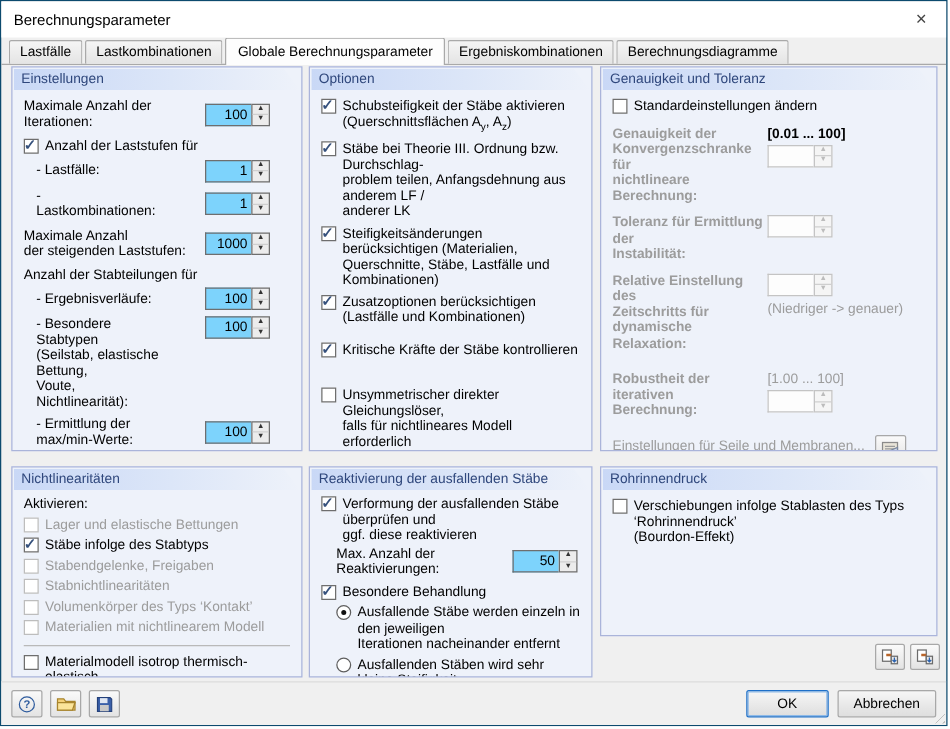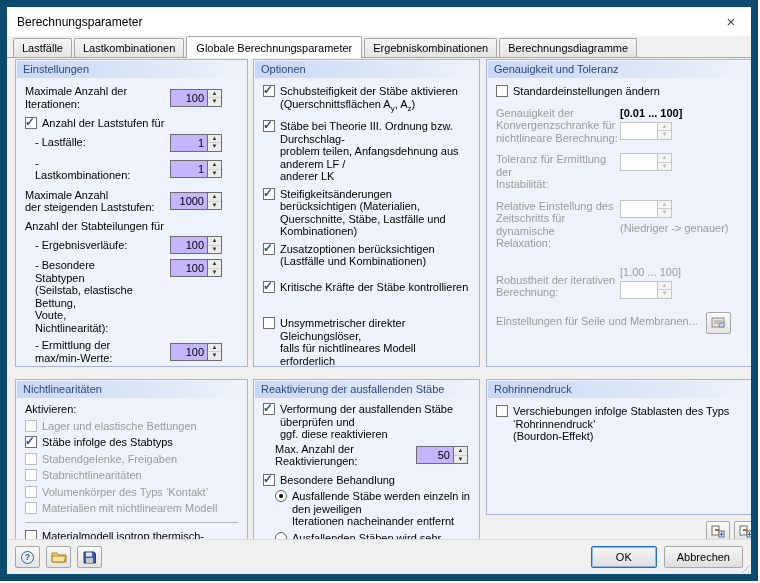--- a/index.html
+++ b/index.html
@@ -1,18 +1,18 @@
 <!DOCTYPE html>
 <html><head>
 <meta charset="utf-8">
 <style>
   * { box-sizing: border-box; margin: 0; padding: 0; }
   html,body { background:#fff; }
   body { font-family:"Liberation Sans", sans-serif; }
-  .dialog { position:relative; width:758px; height:581px; border:7px solid #0c4a6e;
+  .dialog { position:relative; width:758px; height:581px; border:1px solid #0c4a6e;
             background:#f0f0f0; overflow:hidden; }
   
   .titlebar { height:29px; background:#ffffff; display:flex; align-items:center;
               padding:0 10px; }
   .title { font-size:12px; color:#000; }
   .close { margin-left:auto; font-size:15px; color:#444; width:20px; text-align:center; cursor:pointer; }
   
   .tabstrip { display:flex; align-items:flex-end; padding:2px 6px 0 6px; height:22px;
               border-bottom:1px solid #a9a9a9; }
   .tab { font-size:11px; padding:3px 8px 3px; border:1px solid #a9a9a9; border-bottom:none;
@@ -35,21 +35,21 @@
   .ml  { white-space:pre-line; }
   .grey { color:#9c9c9c; }
   
   .row { display:flex; justify-content:space-between; align-items:center; margin-bottom:5px; padding-right:16px; }
   .row.bot { align-items:flex-start; }
   .row.tight { padding-right:2px; }
   .ind { padding-left:10px;gap:34px; }
   .ind2 { padding-left:12px; }
   
   .spin { display:flex; height:18px; flex:none; }
-  .spin .v { width:37px; background:#c4b5fd; border:1px solid #6e6e6e; border-right:none;
+  .spin .v { width:37px; background:#7dd3fc; border:1px solid #6e6e6e; border-right:none;
              font-size:11px; text-align:right; padding:2px 3px 0; }
   .spin .ud { width:15px; border:1px solid #6e6e6e; display:flex; flex-direction:column; background:#ececec; }
   .spin .ud span { flex:1; font-size:6px; line-height:7px; text-align:center; color:#333; }
   .spin .ud .up { border-bottom:1px solid #cfcfcf; }
   .spin.dis .v { border-color:#c4c4c4; color:#9c9c9c; background:#fdfdfd; }
   .spin.dis .ud { border-color:#c4c4c4; background:#f5f5f5; }
   .spin.dis .ud span { color:#bcbcbc; }
   
   .cbrow { display:flex; gap:5px; margin-bottom:5px; align-items:flex-start; }
   .cb { width:12px; height:12px; border:1px solid #6e6e6e; background:#fff; flex:none;
@@ -58,21 +58,21 @@
           font-weight:bold; color:#35507c; }
   .cb.dis { border-color:#bdbdbd; }
   
   .radrow { display:flex; gap:5px; align-items:flex-start; margin-bottom:3px; }
   .radio { width:12px; height:12px; border:1px solid #5f5f5f; border-radius:50%;
            background:#fff; flex:none; position:relative; }
   .radio.sel::after { content:""; position:absolute; left:3px; top:3px; width:4px; height:4px;
                       background:#111; border-radius:50%; }
   
   .grow { display:flex; margin-bottom:9px; }
-  .glab { width:124px; flex:none; }
+  .glab { width:124px; flex:none;font-weight:bold; }
   .range { font-size:11px; font-weight:bold; color:#000; margin-bottom:3px; }
   .range.grey { color:#9c9c9c; font-weight:normal; }
   .note { font-size:11px; color:#9c9c9c; margin-top:4px; }
   sub { font-size:8px; }
   .hr { border-top:1px solid #b9b9b9; margin:7px 0 7px; }
   
   .footer { position:absolute; left:0; right:0; bottom:0; height:35px; display:flex;
             align-items:center; padding:0 8px; border-top:1px solid #dcdcdc; background:#f0f0f0; }
   .spacer { flex:1; }
   .btn { height:22px; min-width:66px; padding:0 12px; margin-left:7px; font-size:11px;

